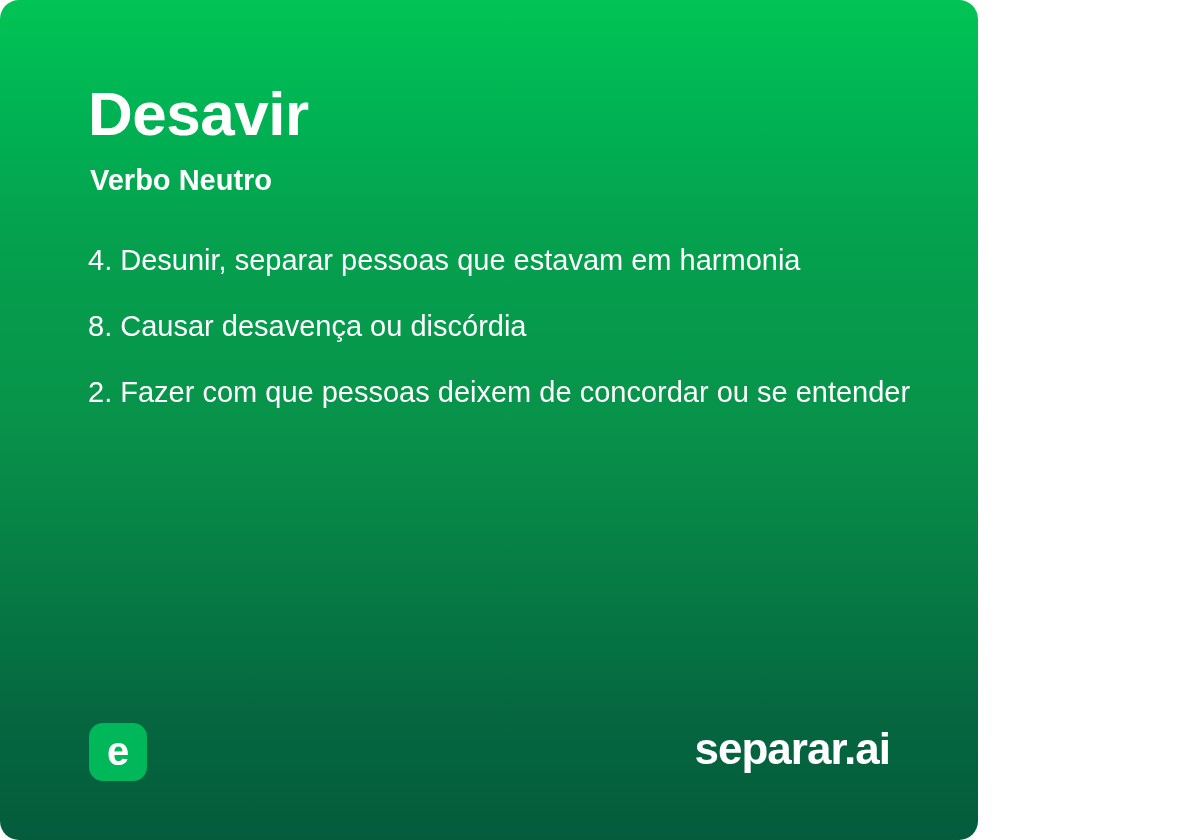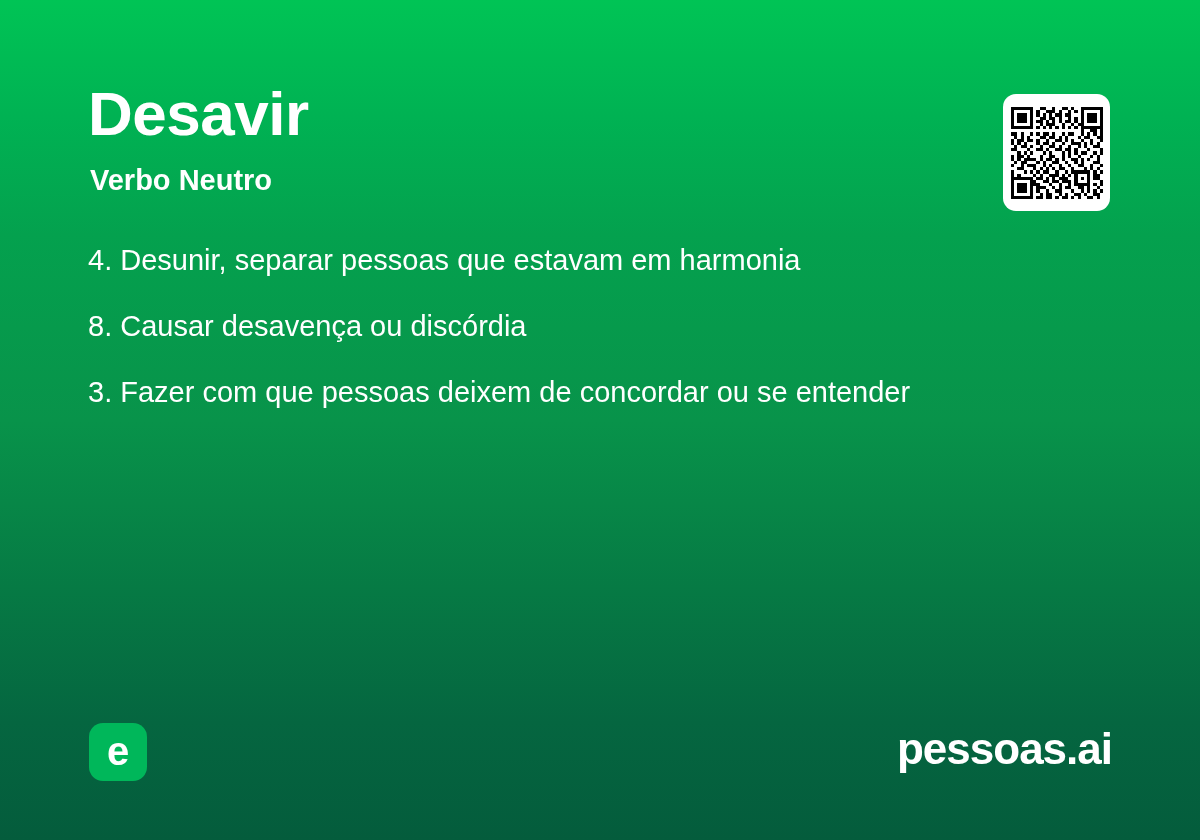--- a/index.html
+++ b/index.html
@@ -10,32 +10,33 @@
   body {
     width: 1200px;
     height: 840px;
     overflow: hidden;
     font-family: "Liberation Sans", sans-serif;
     -webkit-font-smoothing: antialiased;
   }
 
   .card {
     position: relative;
-    width: 1200px;
+    width: 978px;
     height: 840px;
     box-sizing: border-box;
     background: linear-gradient(180deg,
         #00c455 0%,
         #00b253 14%,
         #04a14e 28%,
         #08934a 50%,
         #067a44 70%,
         #056640 86%,
         #045c3c 100%);
     overflow: hidden;
+    border-radius: 19px;
   }
 
   
   .headword {
     position: absolute;
     left: 88px;
     top: 83px;
     margin: 0;
     font-size: 62px;
     line-height: 1.0;
@@ -135,21 +136,21 @@
 
 <div class="card">
 
   <h1 class="headword">Desavir</h1>
 
   <p class="wordclass">Verbo Neutro</p>
 
   <ul class="definitions">
     <li class="definition">4. Desunir, separar pessoas que estavam em harmonia</li>
     <li class="definition">8. Causar desavença ou discórdia</li>
-    <li class="definition">3. Fazer com que pessoas deixem de concordar ou se entender</li>
+    <li class="definition">2. Fazer com que pessoas deixem de concordar ou se entender</li>
   </ul>
 
   <div class="qr-card">
     <svg viewBox="0 0 29 29" shape-rendering="crispEdges" aria-hidden="true">
       <rect width="29" height="29" fill="#ffffff"></rect>
       <g fill="#000000">
 
         <rect x="0" y="0" width="7" height="1"></rect>
           <rect x="0" y="6" width="7" height="1"></rect>
         <rect x="0" y="0" width="1" height="7"></rect>
@@ -380,15 +381,15 @@
           <rect x="21" y="28" width="1" height="1"></rect>
         <rect x="24" y="28" width="2" height="1"></rect>
       </g>
     </svg>
   </div>
 
   <div class="brand-badge">
     <span class="glyph">e</span>
   </div>
 
-  <div class="wordmark">pessoas.ai</div>
+  <div class="wordmark">separar.ai</div>
 
 </div>
 
 </body></html>

